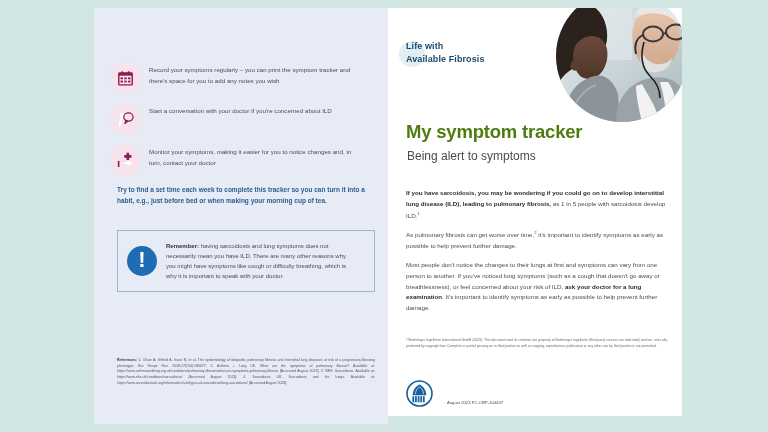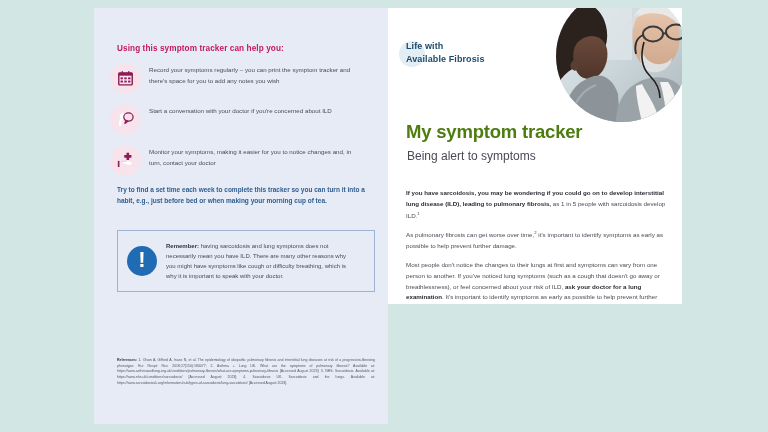--- a/index.html
+++ b/index.html
@@ -72,21 +72,21 @@
   .references {
     position: absolute; left: 23px; top: 350px; width: 258px;
     font-size: 3.5px; line-height: 1.62; color: #555560;
     text-align: justify;
   }
   .references b { color: #33333d; }
 
   
   .right-panel {
     position: absolute; left: 388px; top: 8px;
-    width: 294px; height: 296px;
+    width: 294px; height: 408px;
     background: #ffffff;
     overflow: hidden;
   }
   .brand-lockup {
     position: absolute; left: 18px; top: 32px;
     font-size: 9px; font-weight: bold; line-height: 1.42;
     color: #1b4a6b; letter-spacing: .1px;
   }
   .brand-dot {
     position: absolute; left: 11px; top: 33px;
@@ -138,21 +138,20 @@
     white-space: nowrap;
   }
 </style>
 </head>
 <body>
 
 <div id="stage">
 
   <section class="left-panel">
 
-    <div class="lp-heading">Using this symptom tracker can help you:</div>
 
     <div class="bullet-list">
 
       <div class="bullet">
         <span class="bullet-icon">
           <svg width="17" height="17" viewBox="0 0 24 24">
             <rect x="2.5" y="4" width="19" height="17" rx="1.2" fill="none" stroke="#8e1b55" stroke-width="2"></rect>
             <rect x="2.5" y="4" width="19" height="4" fill="#8e1b55"></rect>
             <rect x="6.4" y="1.5" width="2" height="4" rx="1" fill="#8e1b55"></rect>
             <rect x="15.6" y="1.5" width="2" height="4" rx="1" fill="#8e1b55"></rect>

